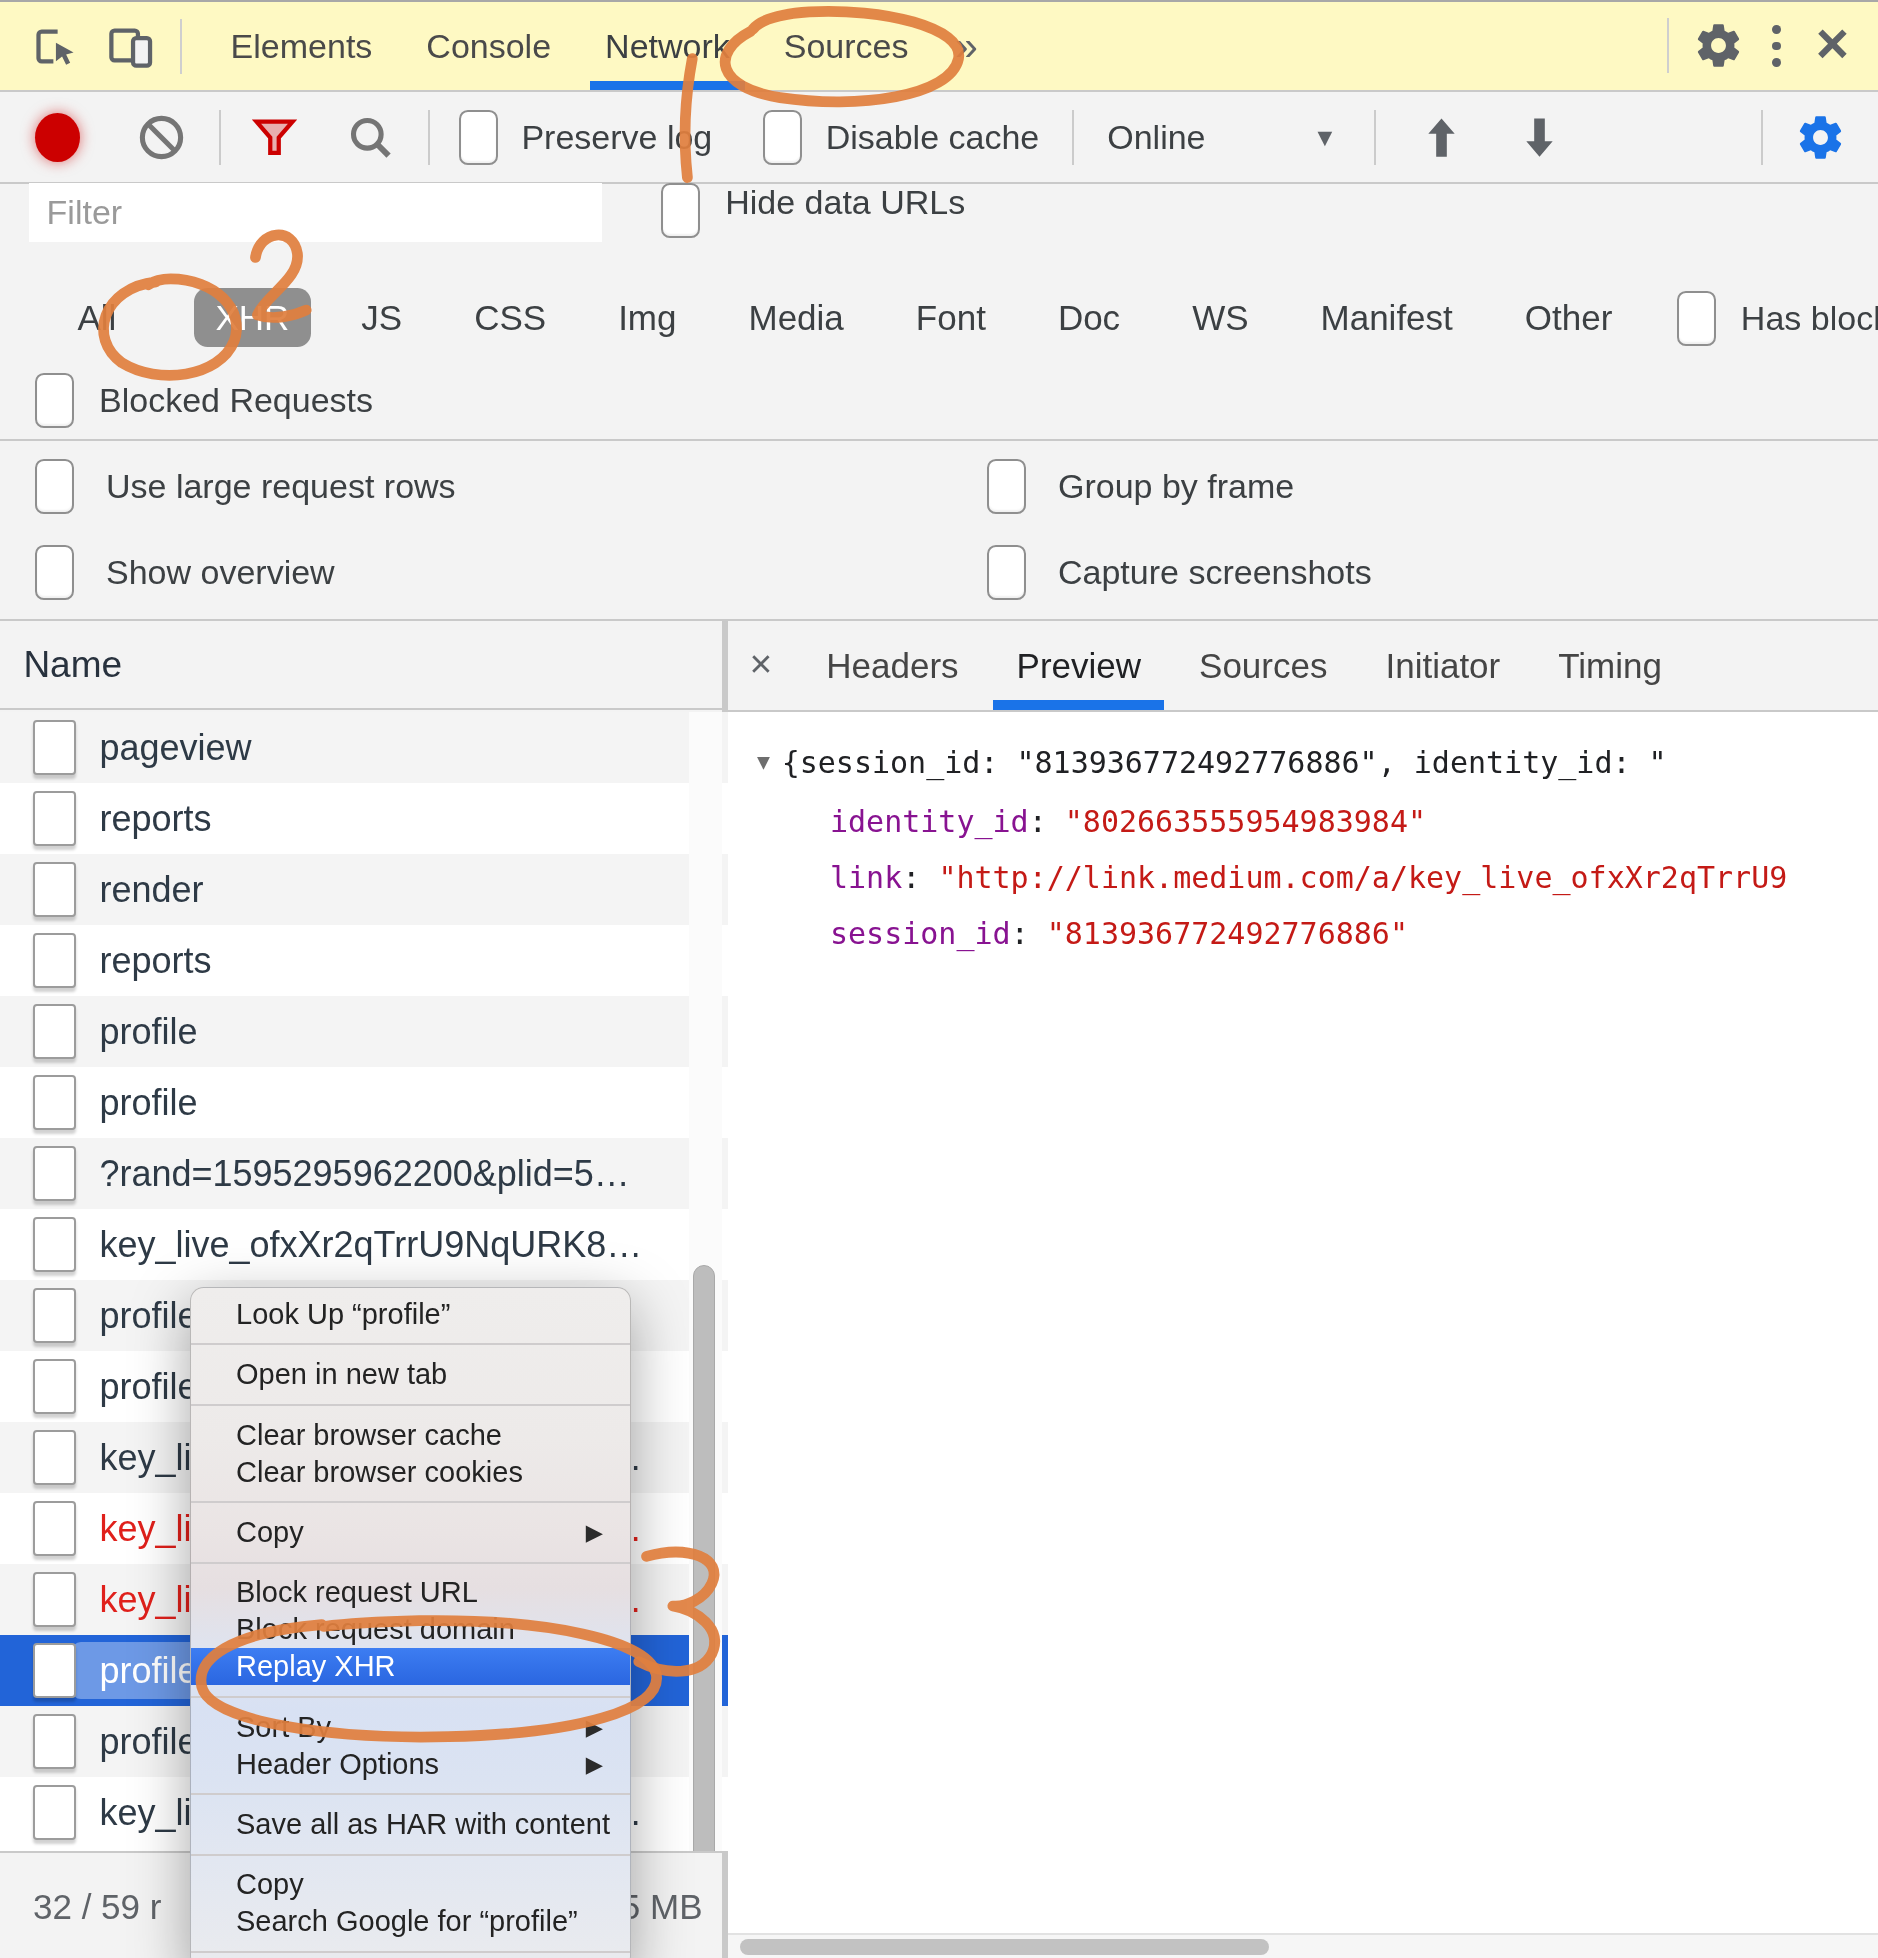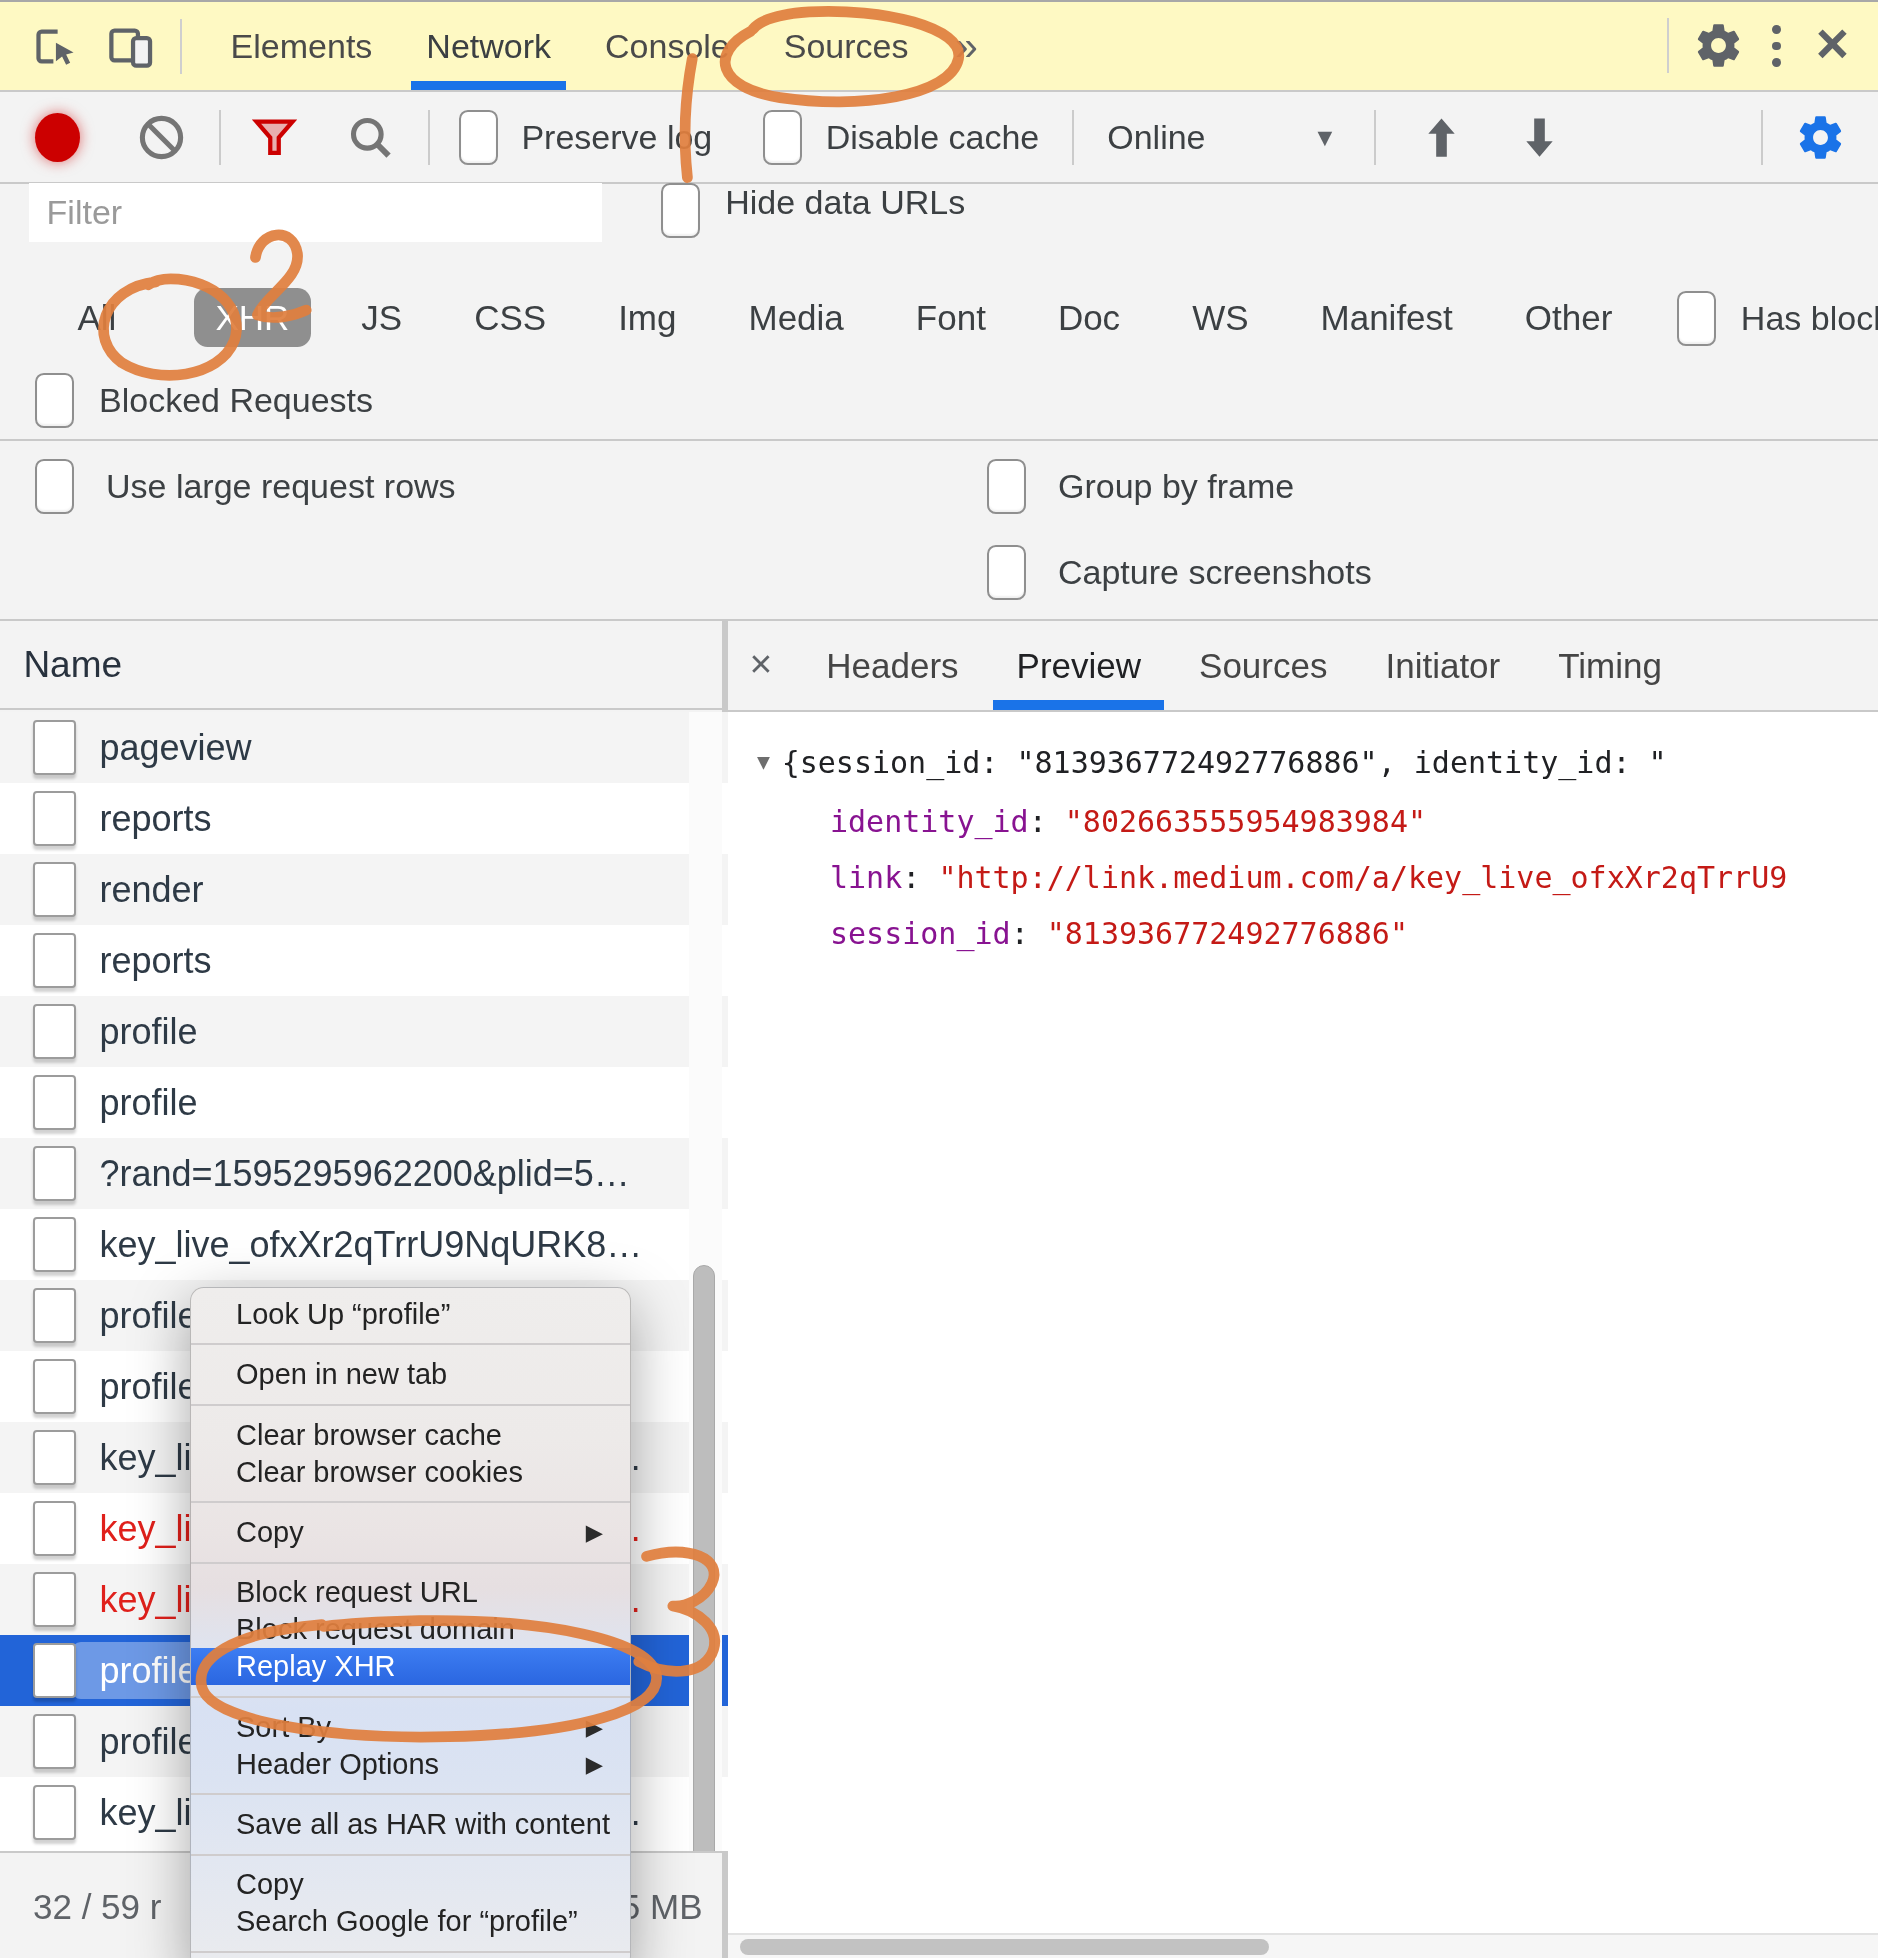--- a/index.html
+++ b/index.html
@@ -123,22 +123,22 @@
     </div>
     <div class="tb-icon" style="margin-left:17.6px">
       <svg viewBox="0 0 24 24">
           <rect x="3" y="4.5" width="12.5" height="14" rx="1.5" fill="none" stroke="#5f6368" stroke-width="2"></rect>
           <rect x="13.2" y="8" width="8" height="13" rx="1.5" fill="#f3f3f3" stroke="#5f6368" stroke-width="2"></rect>
         </svg>
     </div>
     <span class="vdiv"></span>
     <div id="main-tabs" style="display:flex;height:100%">
         <div class="tab">Elements</div>
+        <div class="tab">Console</div>
         <div class="tab active">Network</div>
-        <div class="tab">Console</div>
         <div class="tab">Sources</div>
       </div>
     <span class="more-tabs">»</span>
     <div class="tb-right">
       <span class="vdiv"></span>
       <div class="tb-icon">
         <svg viewBox="0 0 24 24">
             <path fill="#5f6368" d="M19.43 12.98c.04-.32.07-.64.07-.98s-.03-.66-.07-.98l2.11-1.65c.19-.15.24-.42.12-.64l-2-3.46c-.12-.22-.39-.3-.61-.22l-2.49 1c-.52-.4-1.08-.73-1.69-.98l-.38-2.65C14.46 2.18 14.25 2 14 2h-4c-.25 0-.46.18-.49.42l-.38 2.65c-.61.25-1.17.59-1.69.98l-2.49-1c-.23-.09-.49 0-.61.22l-2 3.46c-.13.22-.07.49.12.64l2.11 1.65c-.04.32-.07.65-.07.98s.03.66.07.98l-2.11 1.65c-.19.15-.24.42-.12.64l2 3.46c.12.22.39.3.61.22l2.49-1c.52.4 1.08.73 1.69.98l.38 2.65c.03.24.24.42.49.42h4c.25 0 .46-.18.49-.42l.38-2.65c.61-.25 1.17-.59 1.69-.98l2.49 1c.23.09.49 0 .61-.22l2-3.46c.12-.22.07-.49-.12-.64l-2.11-1.65zM12 15.5c-1.93 0-3.5-1.57-3.5-3.5s1.57-3.5 3.5-3.5 3.5 1.57 3.5 3.5-1.57 3.5-3.5 3.5z"></path>
           </svg>
       </div>
@@ -218,20 +218,24 @@
 
   <div class="optsgrid">
     <div class="optpair" style="left:35px;top:17.6px">
       <span class="cb"></span>
       <span class="cb-label">Use large request rows</span>
     </div>
     <div class="optpair" style="left:987px;top:17.6px">
       <span class="cb"></span>
       <span class="cb-label">Group by frame</span>
     </div>
+    <div class="optpair" style="left:35px;top:104px">
+      <span class="cb"></span>
+      <span class="cb-label">Show overview</span>
+    </div>
     <div class="optpair" style="left:987px;top:104px">
       <span class="cb"></span>
       <span class="cb-label">Capture screenshots</span>
     </div>
   </div>
 
   <div class="name-header">
     <span>Name</span>
   </div>
   <div class="panel-divider"></div>

